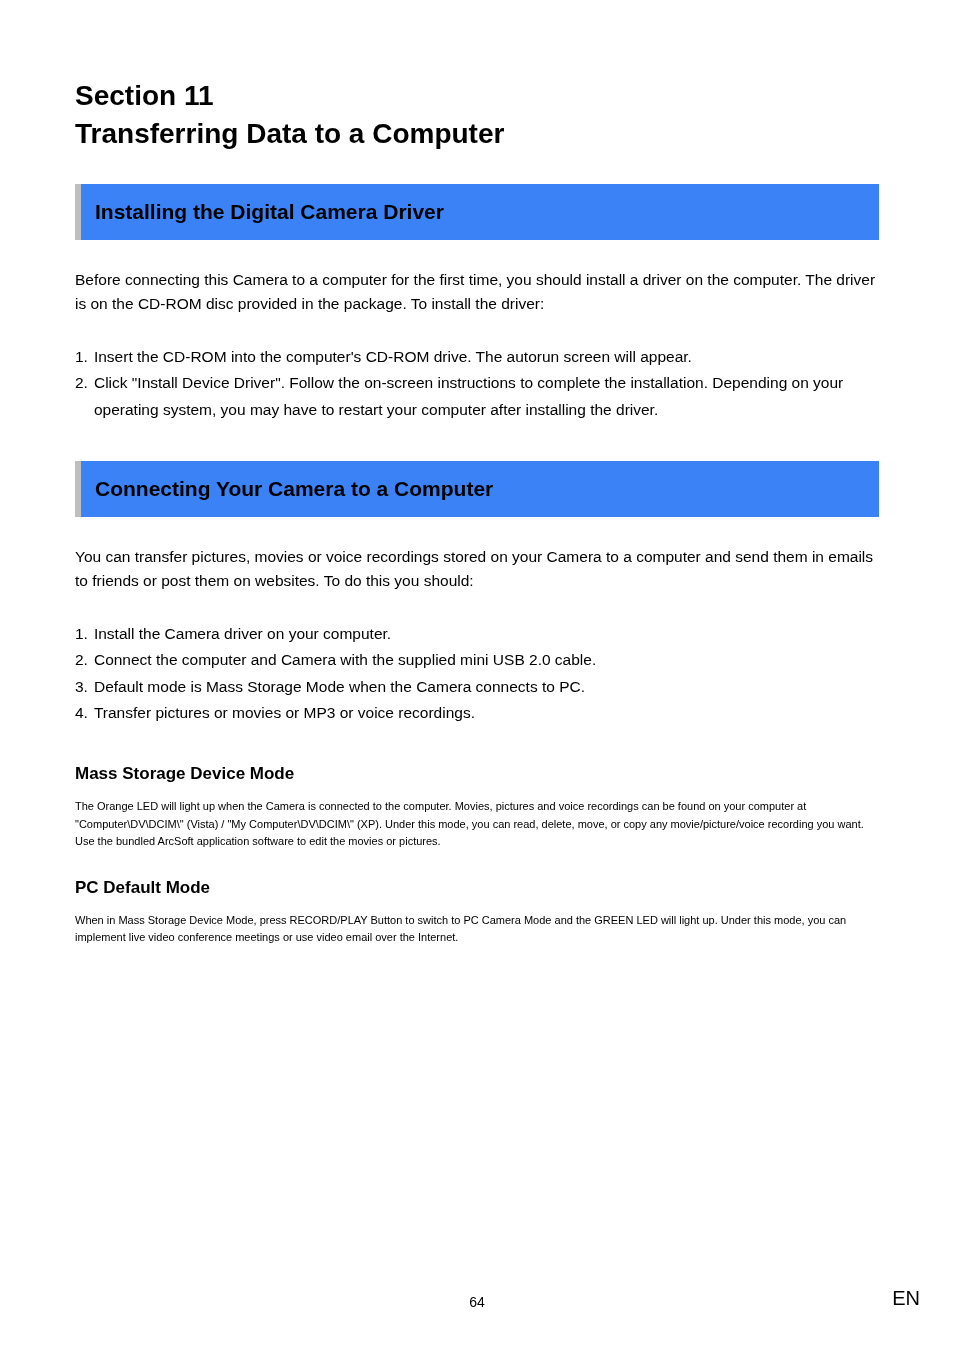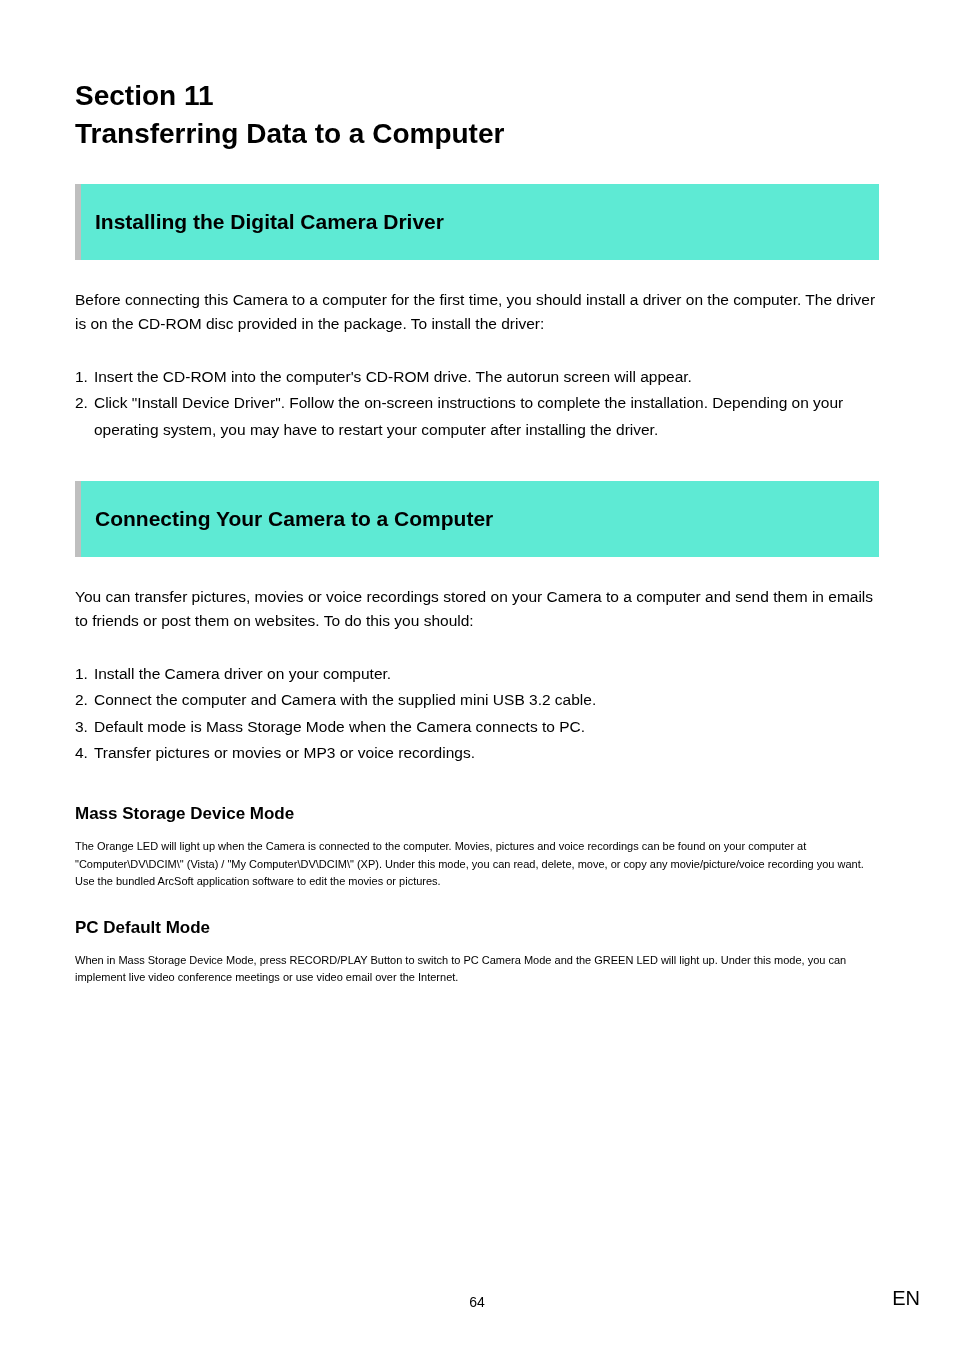--- a/index.html
+++ b/index.html
@@ -14,23 +14,23 @@
     font-size: 28px;
     font-weight: bold;
     margin-bottom: 6px;
   }
   .section-title {
     font-size: 28px;
     font-weight: bold;
     margin-bottom: 34px;
   }
   .heading-bar {
-    background: #5eead4;
+    background: #3b82f6;
     border-left: 6px solid #bfbfbf;
-    padding: 26px 14px;
+    padding: 16px 14px;
     font-size: 21px;
     font-weight: bold;
     margin-bottom: 28px;
   }
   .para {
     font-size: 15.5px;
     line-height: 1.55;
     margin-bottom: 28px;
   }
   .list {
@@ -100,21 +100,21 @@
 
 <div class="heading-bar">Connecting Your Camera to a Computer</div>
 <div class="para">You can transfer pictures, movies or voice recordings stored on your Camera to a computer and send them in emails to friends or post them on websites. To do this you should:</div>
 <div class="list">
   <div class="list-item">
     <div class="list-num">1.</div>
     <div class="list-text">Install the Camera driver on your computer.</div>
   </div>
   <div class="list-item">
     <div class="list-num">2.</div>
-    <div class="list-text">Connect the computer and Camera with the supplied mini USB 3.2 cable.</div>
+    <div class="list-text">Connect the computer and Camera with the supplied mini USB 2.0 cable.</div>
   </div>
   <div class="list-item">
     <div class="list-num">3.</div>
     <div class="list-text">Default mode is Mass Storage Mode when the Camera connects to PC.</div>
   </div>
   <div class="list-item">
     <div class="list-num">4.</div>
     <div class="list-text">Transfer pictures or movies or MP3 or voice recordings.</div>
   </div>
 </div>

